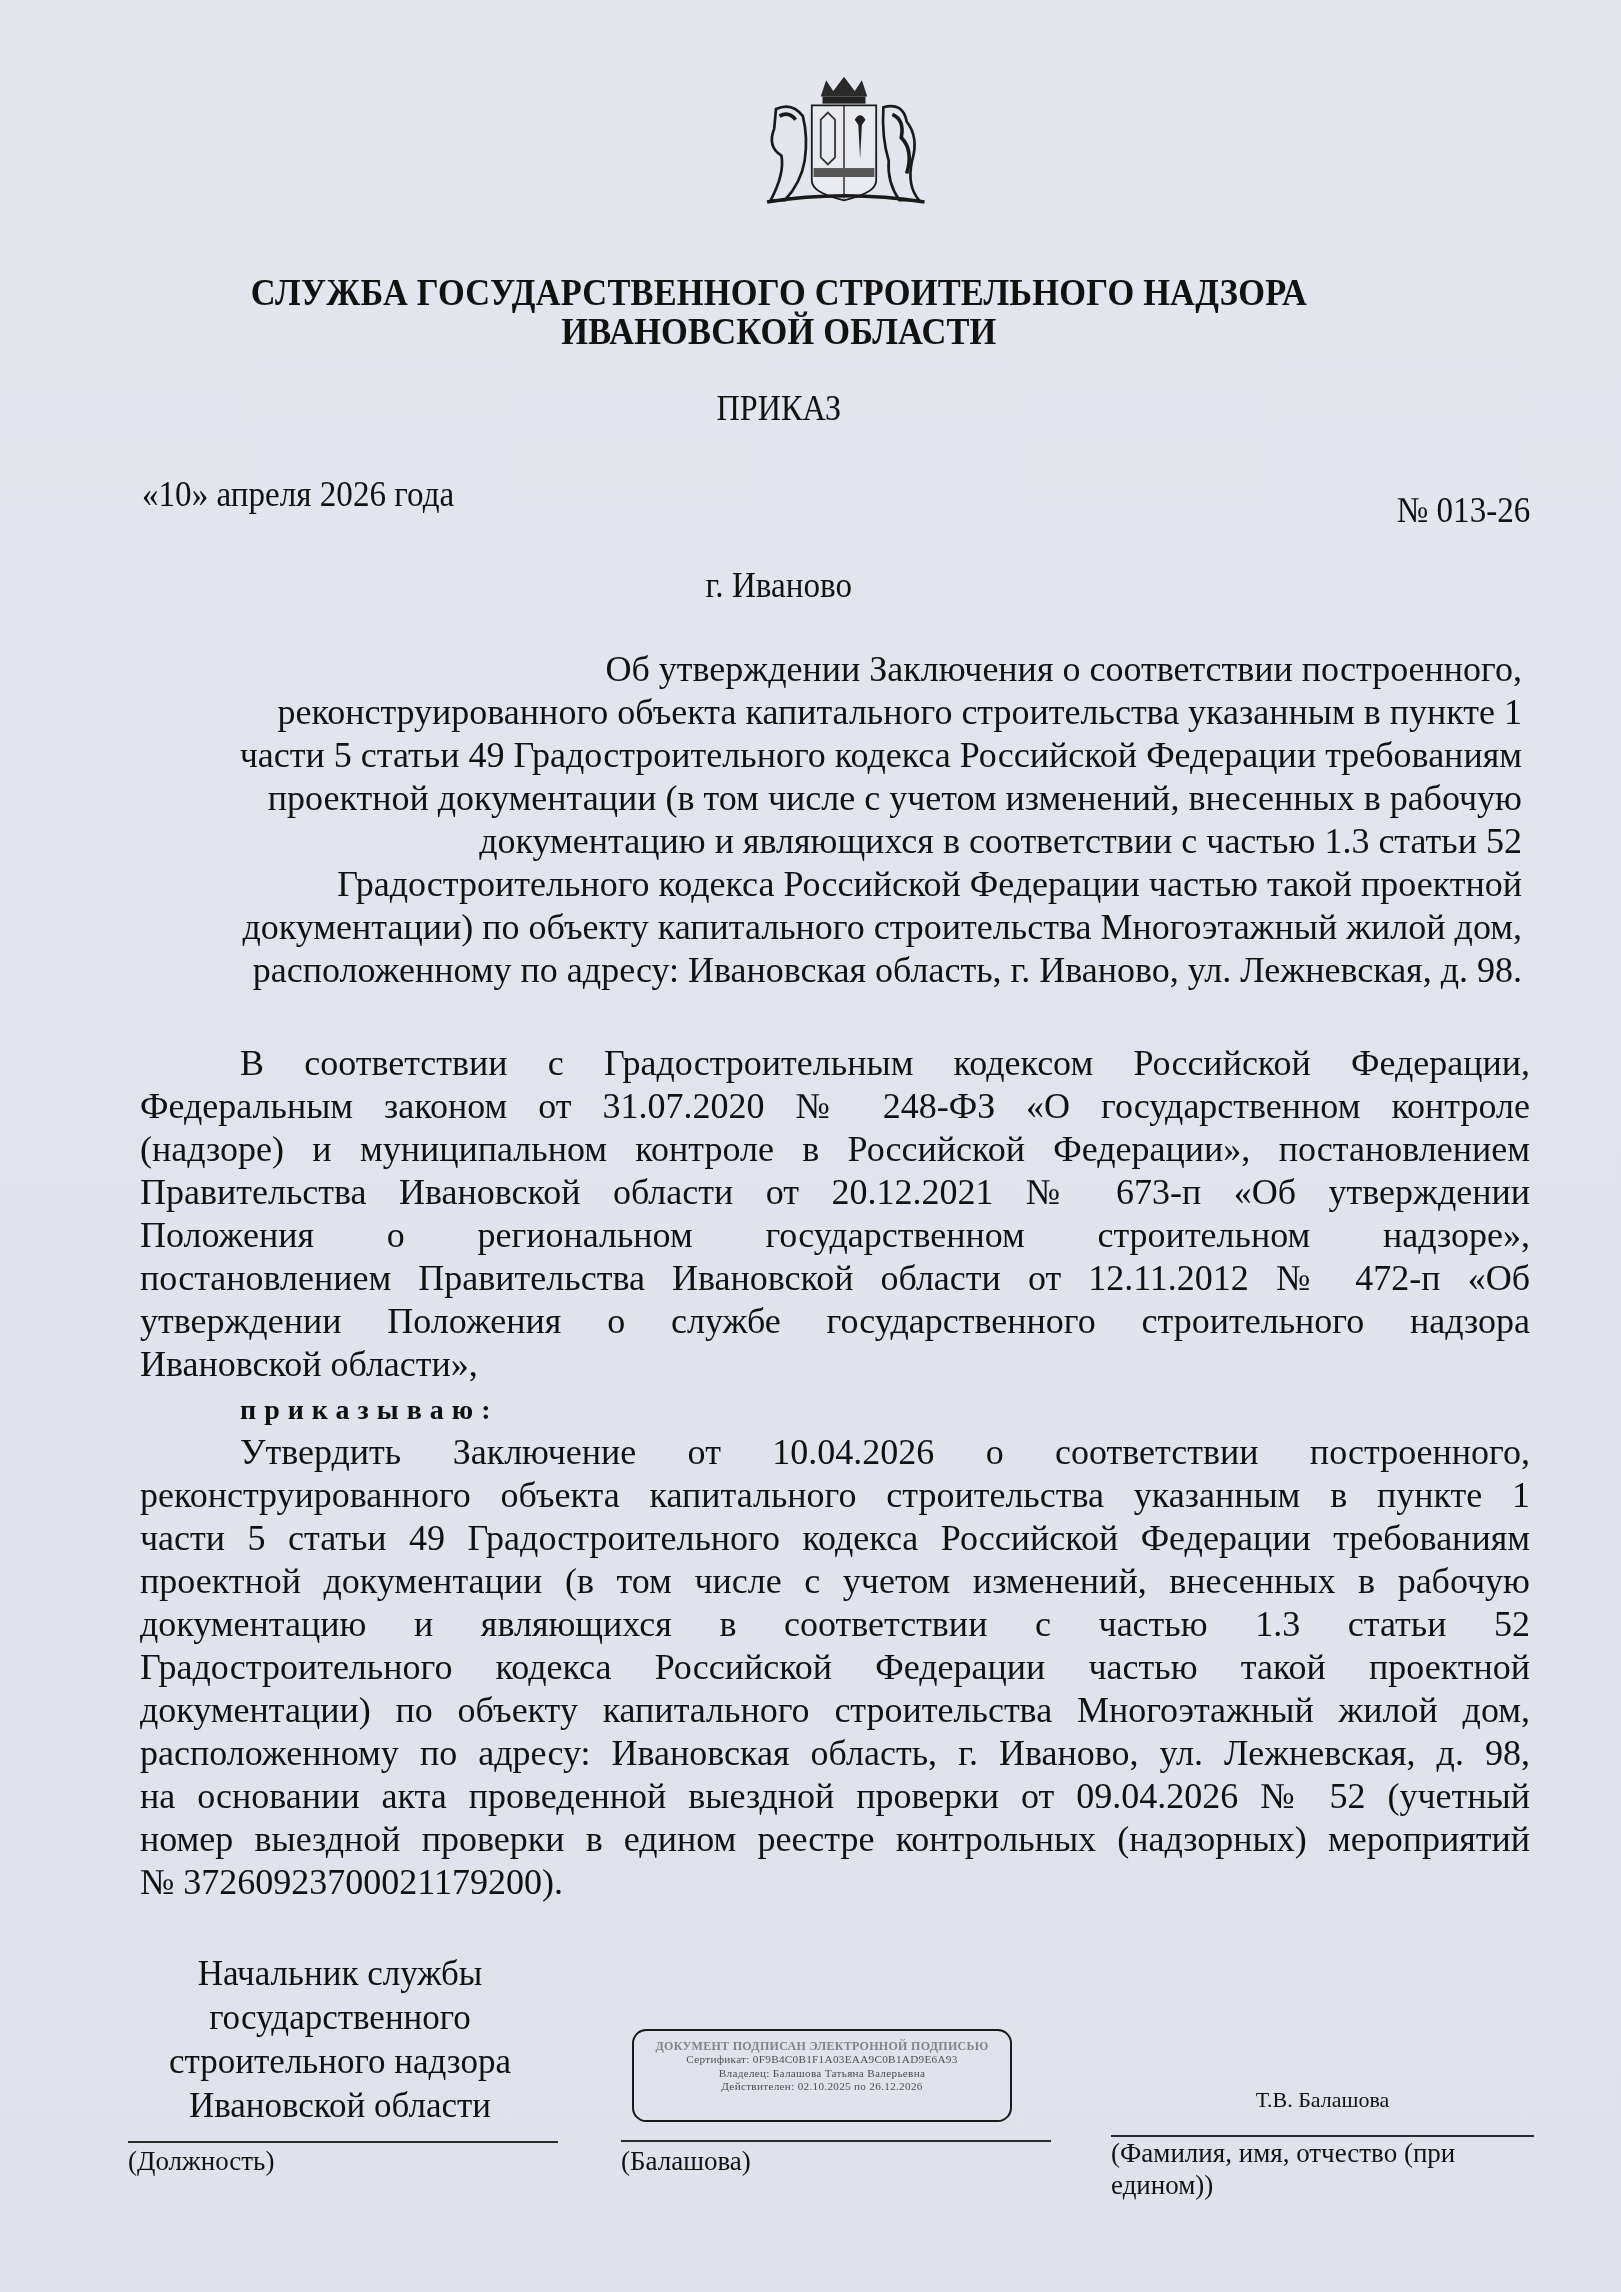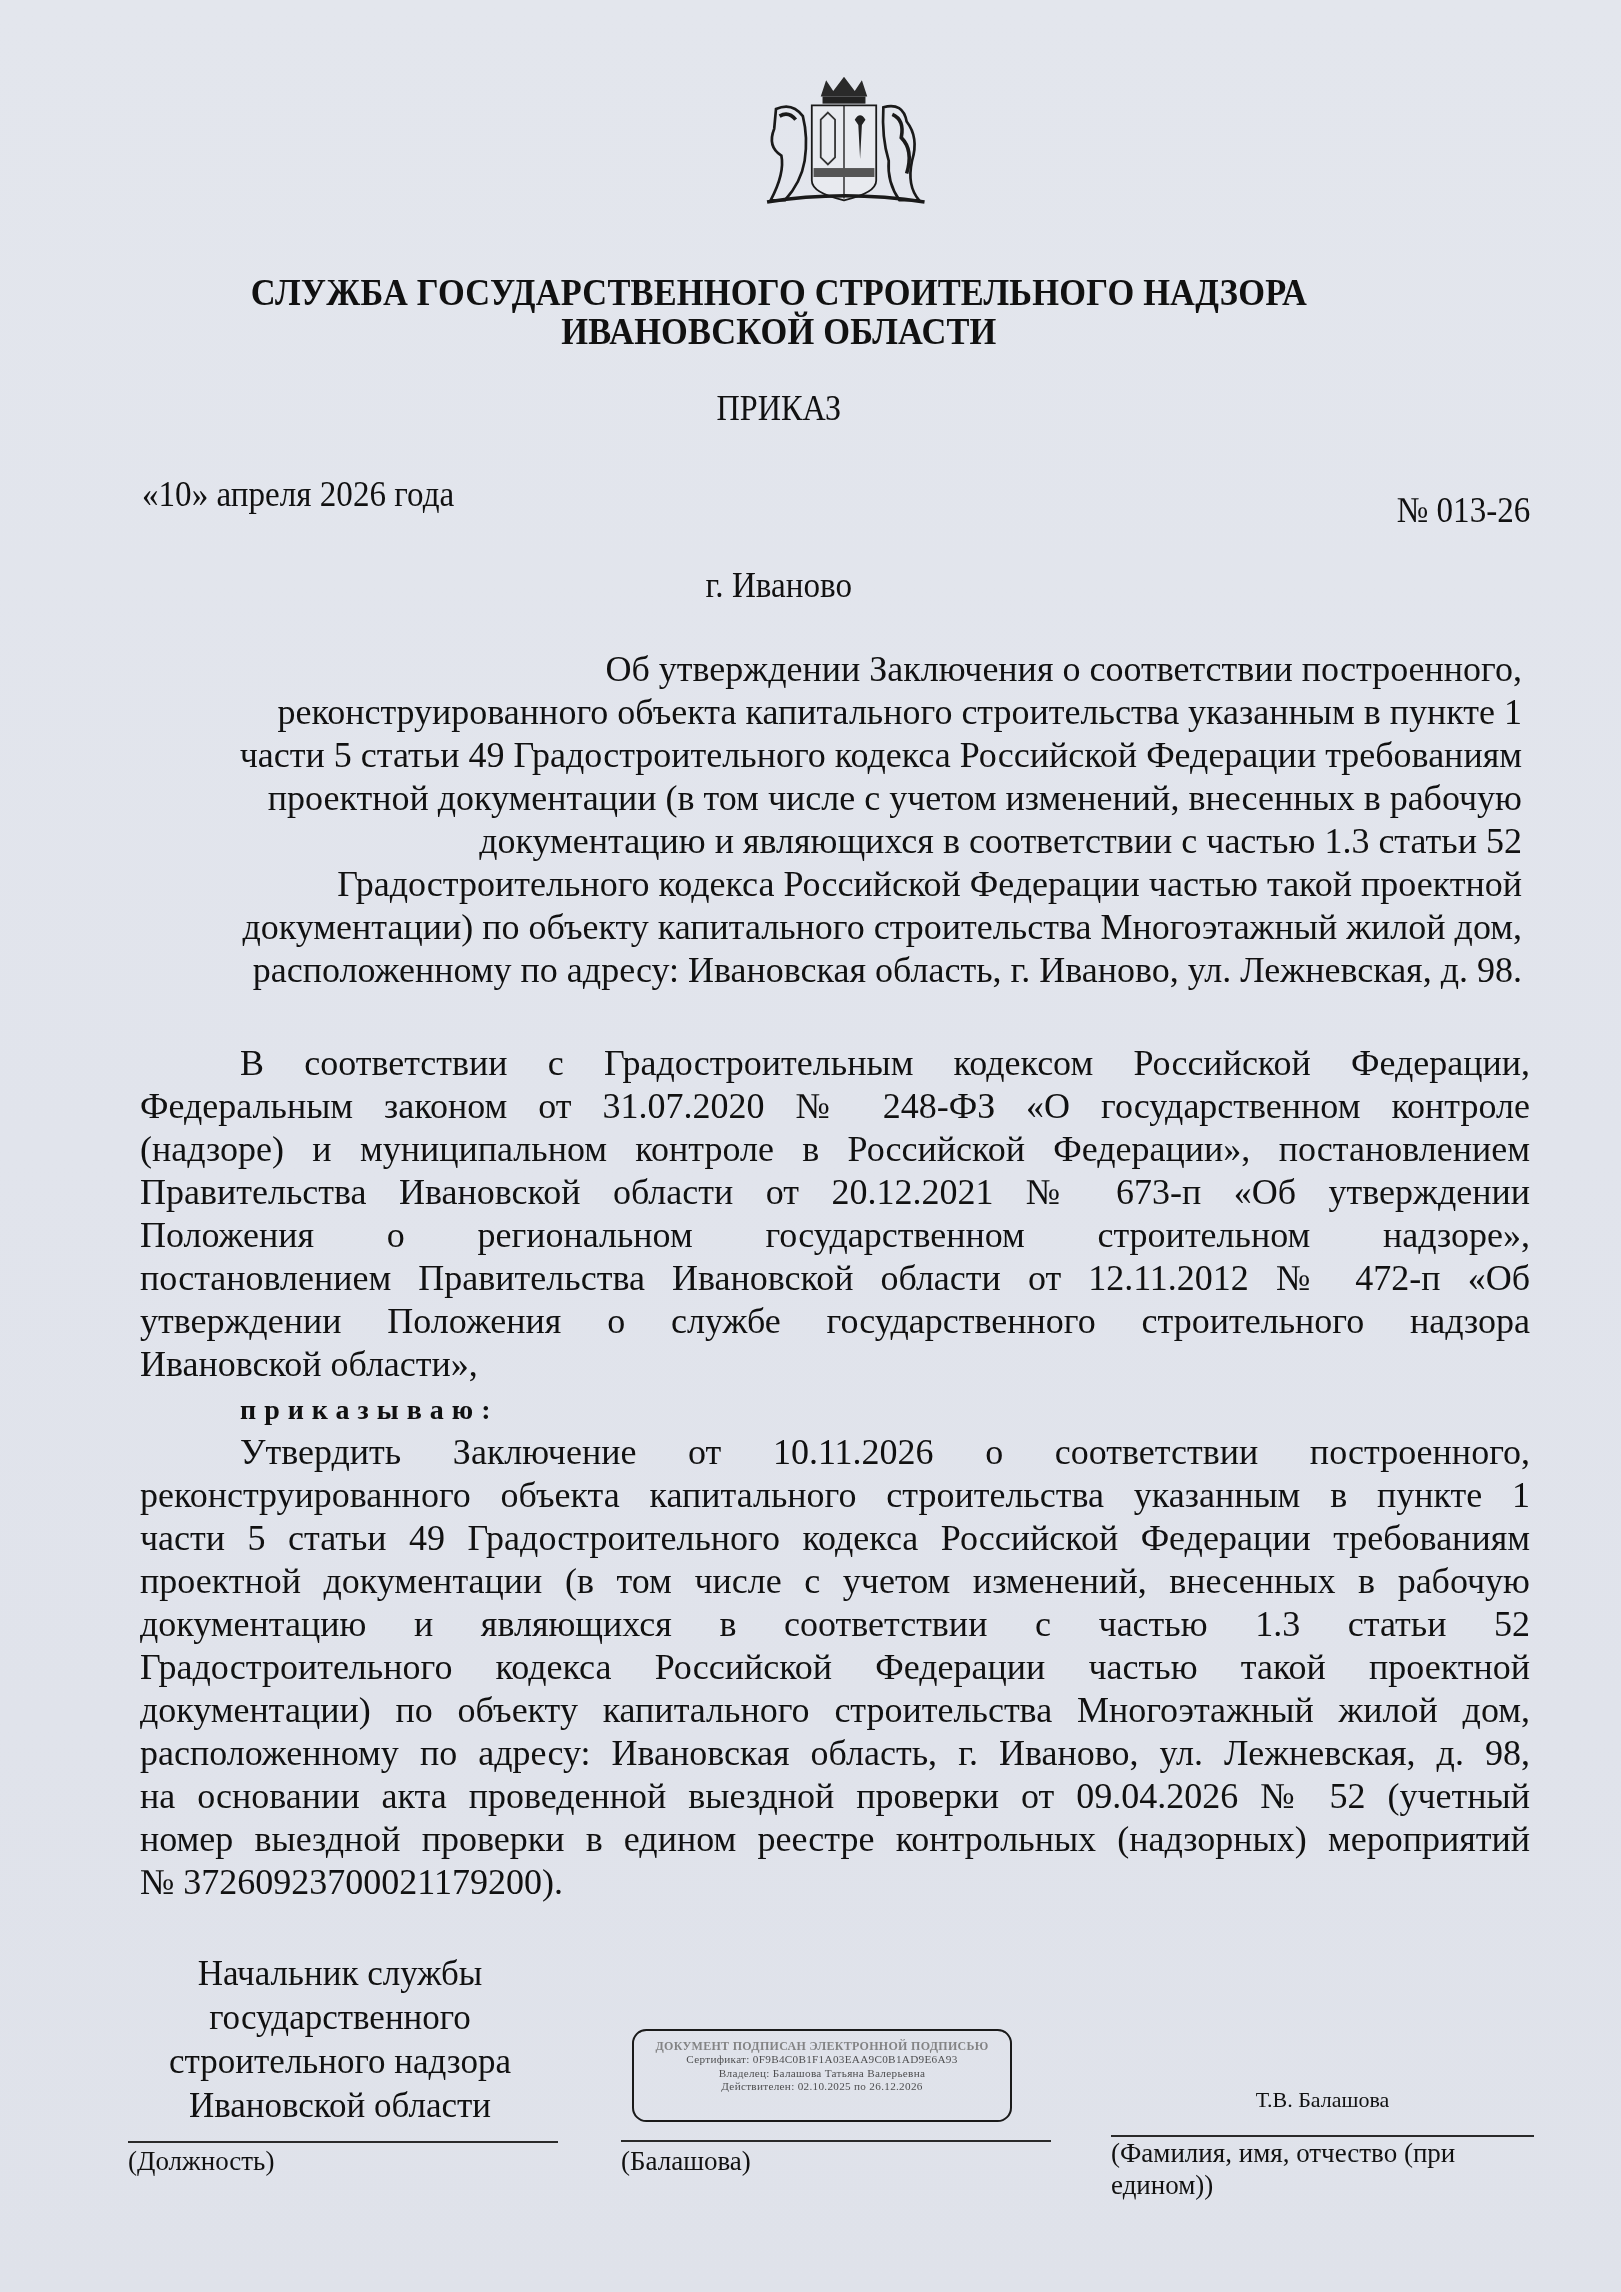--- a/index.html
+++ b/index.html
@@ -109,21 +109,21 @@
     <div class="jline" style="top:1171px">Правительства Ивановской области от 20.12.2021 № 673-п «Об утверждении</div>
     <div class="jline" style="top:1214px">Положения о региональном государственном строительном надзоре»,</div>
     <div class="jline" style="top:1257px">постановлением Правительства Ивановской области от 12.11.2012 № 472-п «Об</div>
     <div class="jline" style="top:1300px">утверждении Положения о службе государственного строительного надзора</div>
     <div class="jline last" style="top:1343px">Ивановской области»,</div>
   </div>
 
   <div class="prikaz">приказываю:</div>
 
   <div>
-    <div class="jline indent" style="top:1431px">Утвердить Заключение от 10.11.2026 о соответствии построенного,</div>
+    <div class="jline indent" style="top:1431px">Утвердить Заключение от 10.04.2026 о соответствии построенного,</div>
     <div class="jline" style="top:1474px">реконструированного объекта капитального строительства указанным в пункте 1</div>
     <div class="jline" style="top:1517px">части 5 статьи 49 Градостроительного кодекса Российской Федерации требованиям</div>
     <div class="jline" style="top:1560px">проектной документации (в том числе с учетом изменений, внесенных в рабочую</div>
     <div class="jline" style="top:1603px">документацию и являющихся в соответствии с частью 1.3 статьи 52</div>
     <div class="jline" style="top:1646px">Градостроительного кодекса Российской Федерации частью такой проектной</div>
     <div class="jline" style="top:1689px">документации) по объекту капитального строительства Многоэтажный жилой дом,</div>
     <div class="jline" style="top:1732px">расположенному по адресу: Ивановская область, г. Иваново, ул. Лежневская, д. 98,</div>
     <div class="jline" style="top:1775px">на основании акта проведенной выездной проверки  от 09.04.2026 № 52  (учетный</div>
     <div class="jline" style="top:1818px">номер выездной проверки в едином реестре контрольных (надзорных) мероприятий</div>
     <div class="jline last" style="top:1861px">№ 37260923700021179200).</div>

